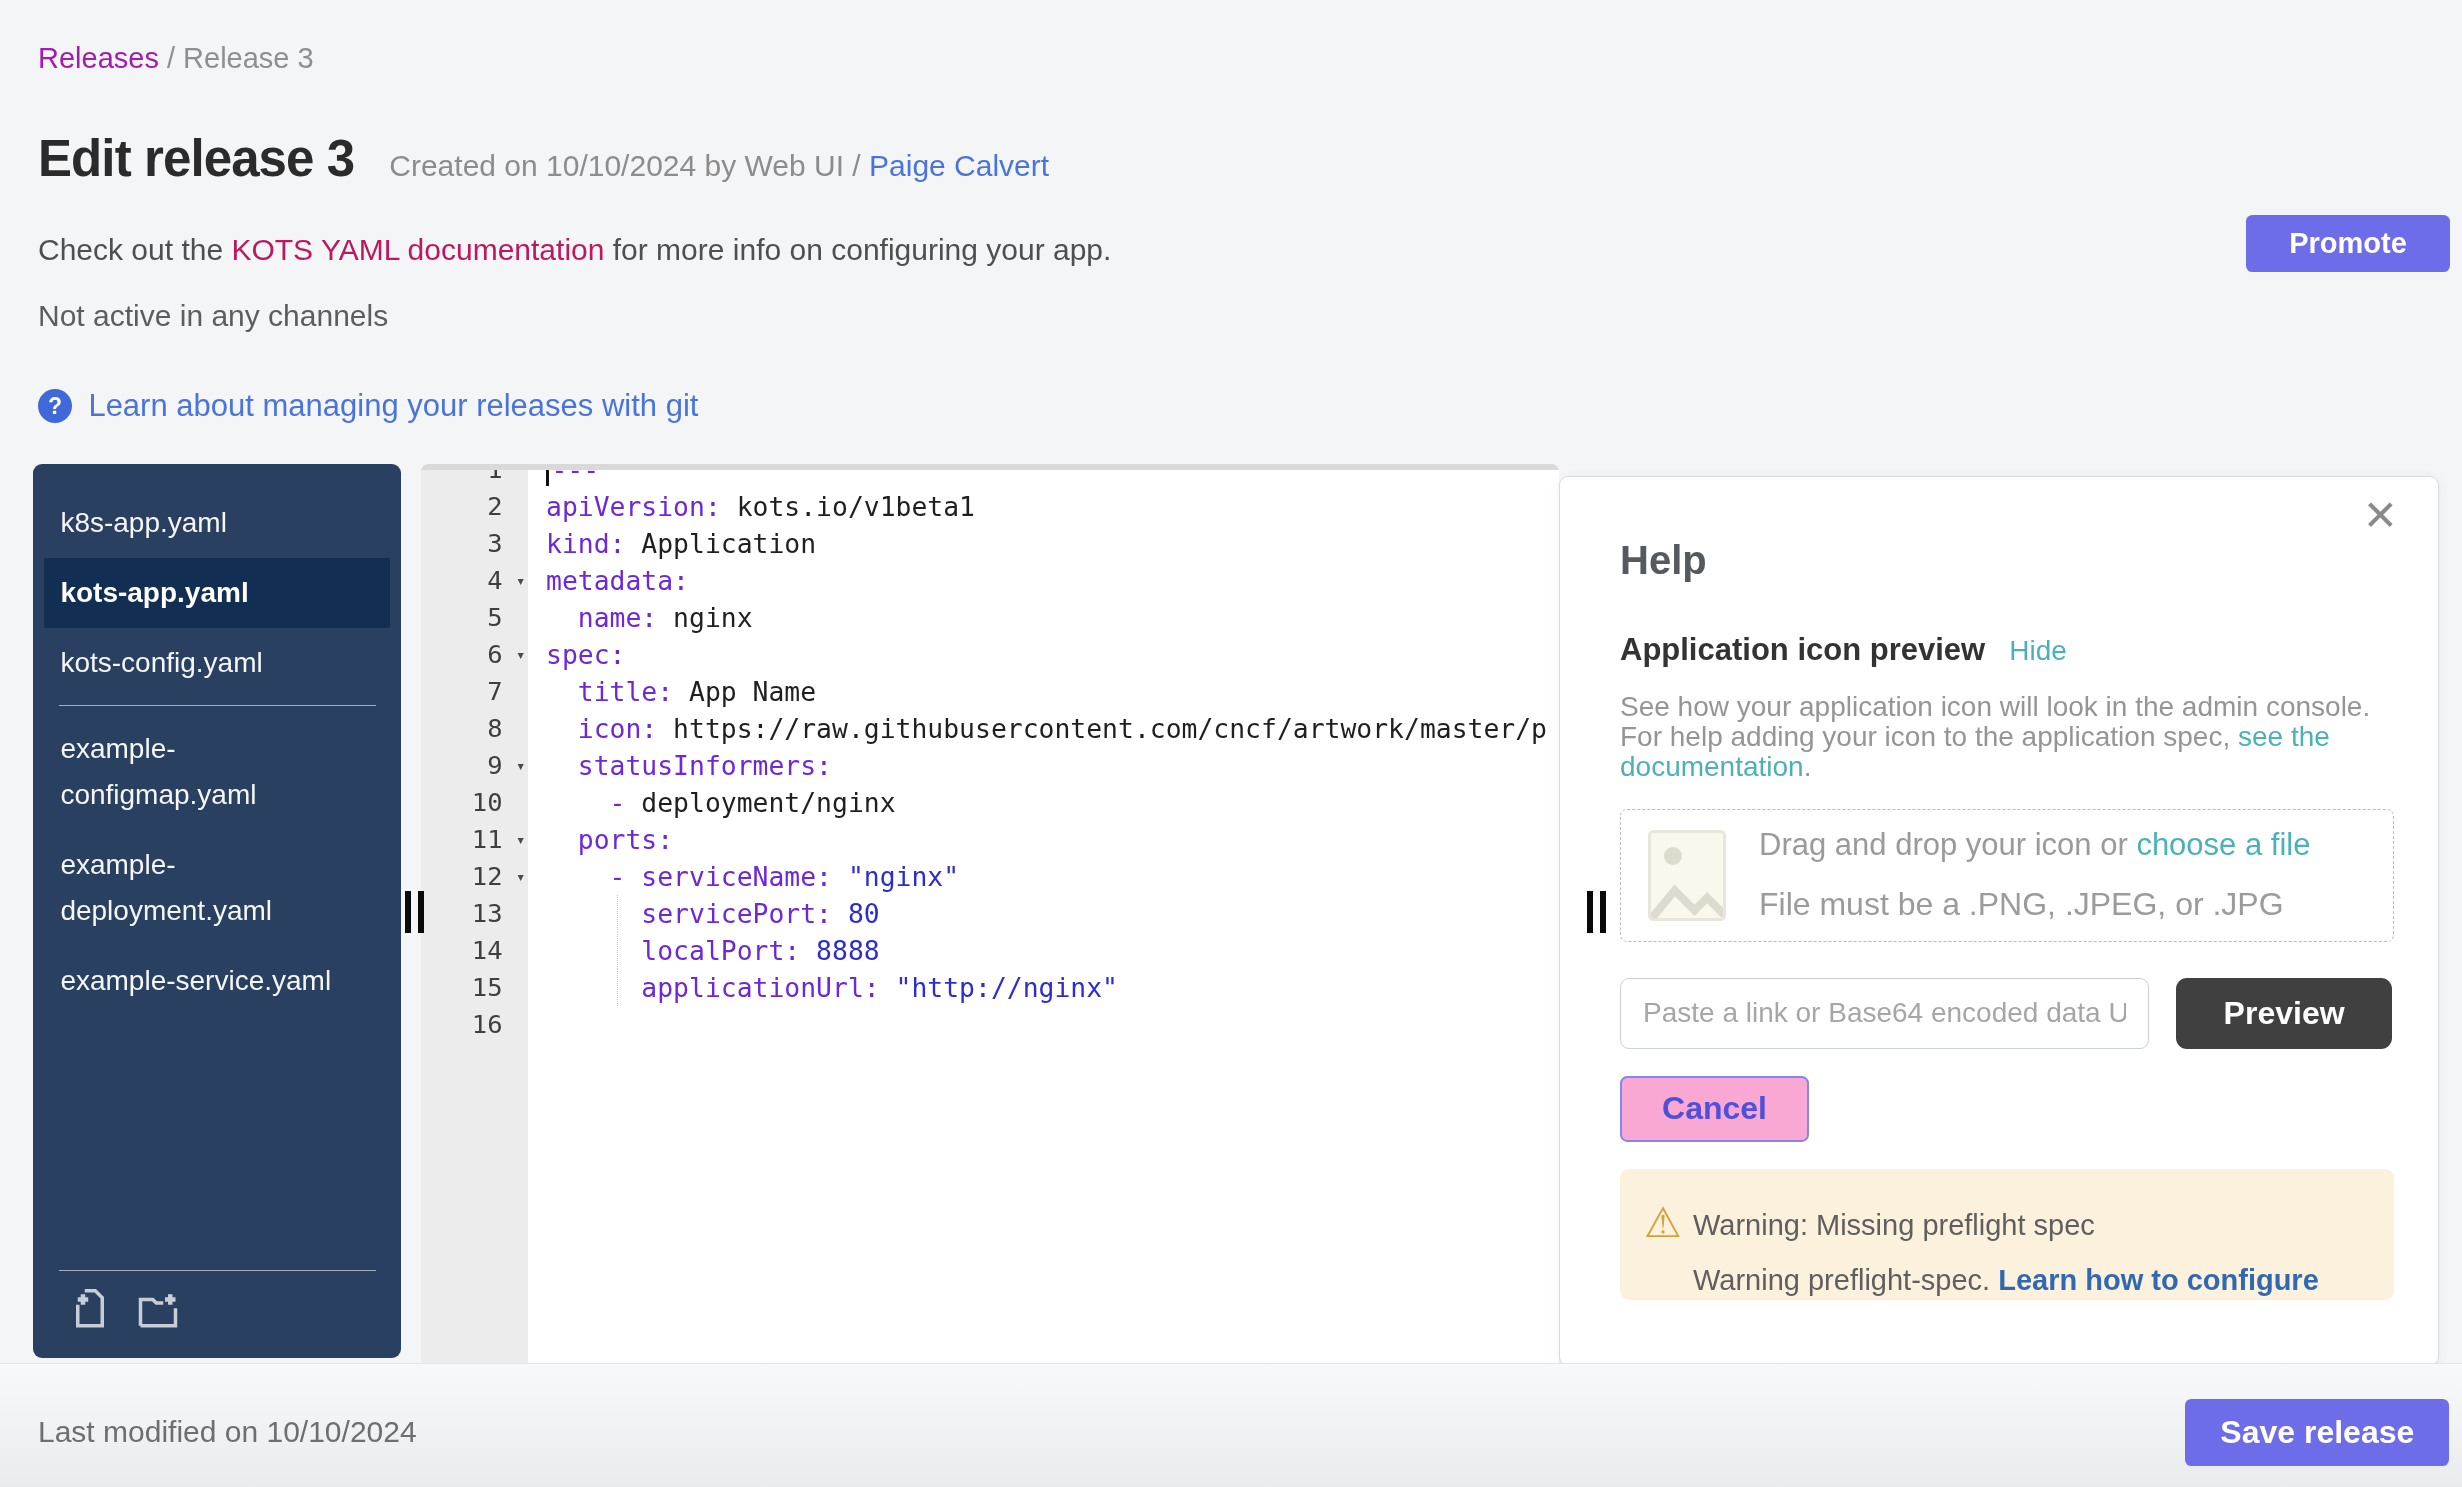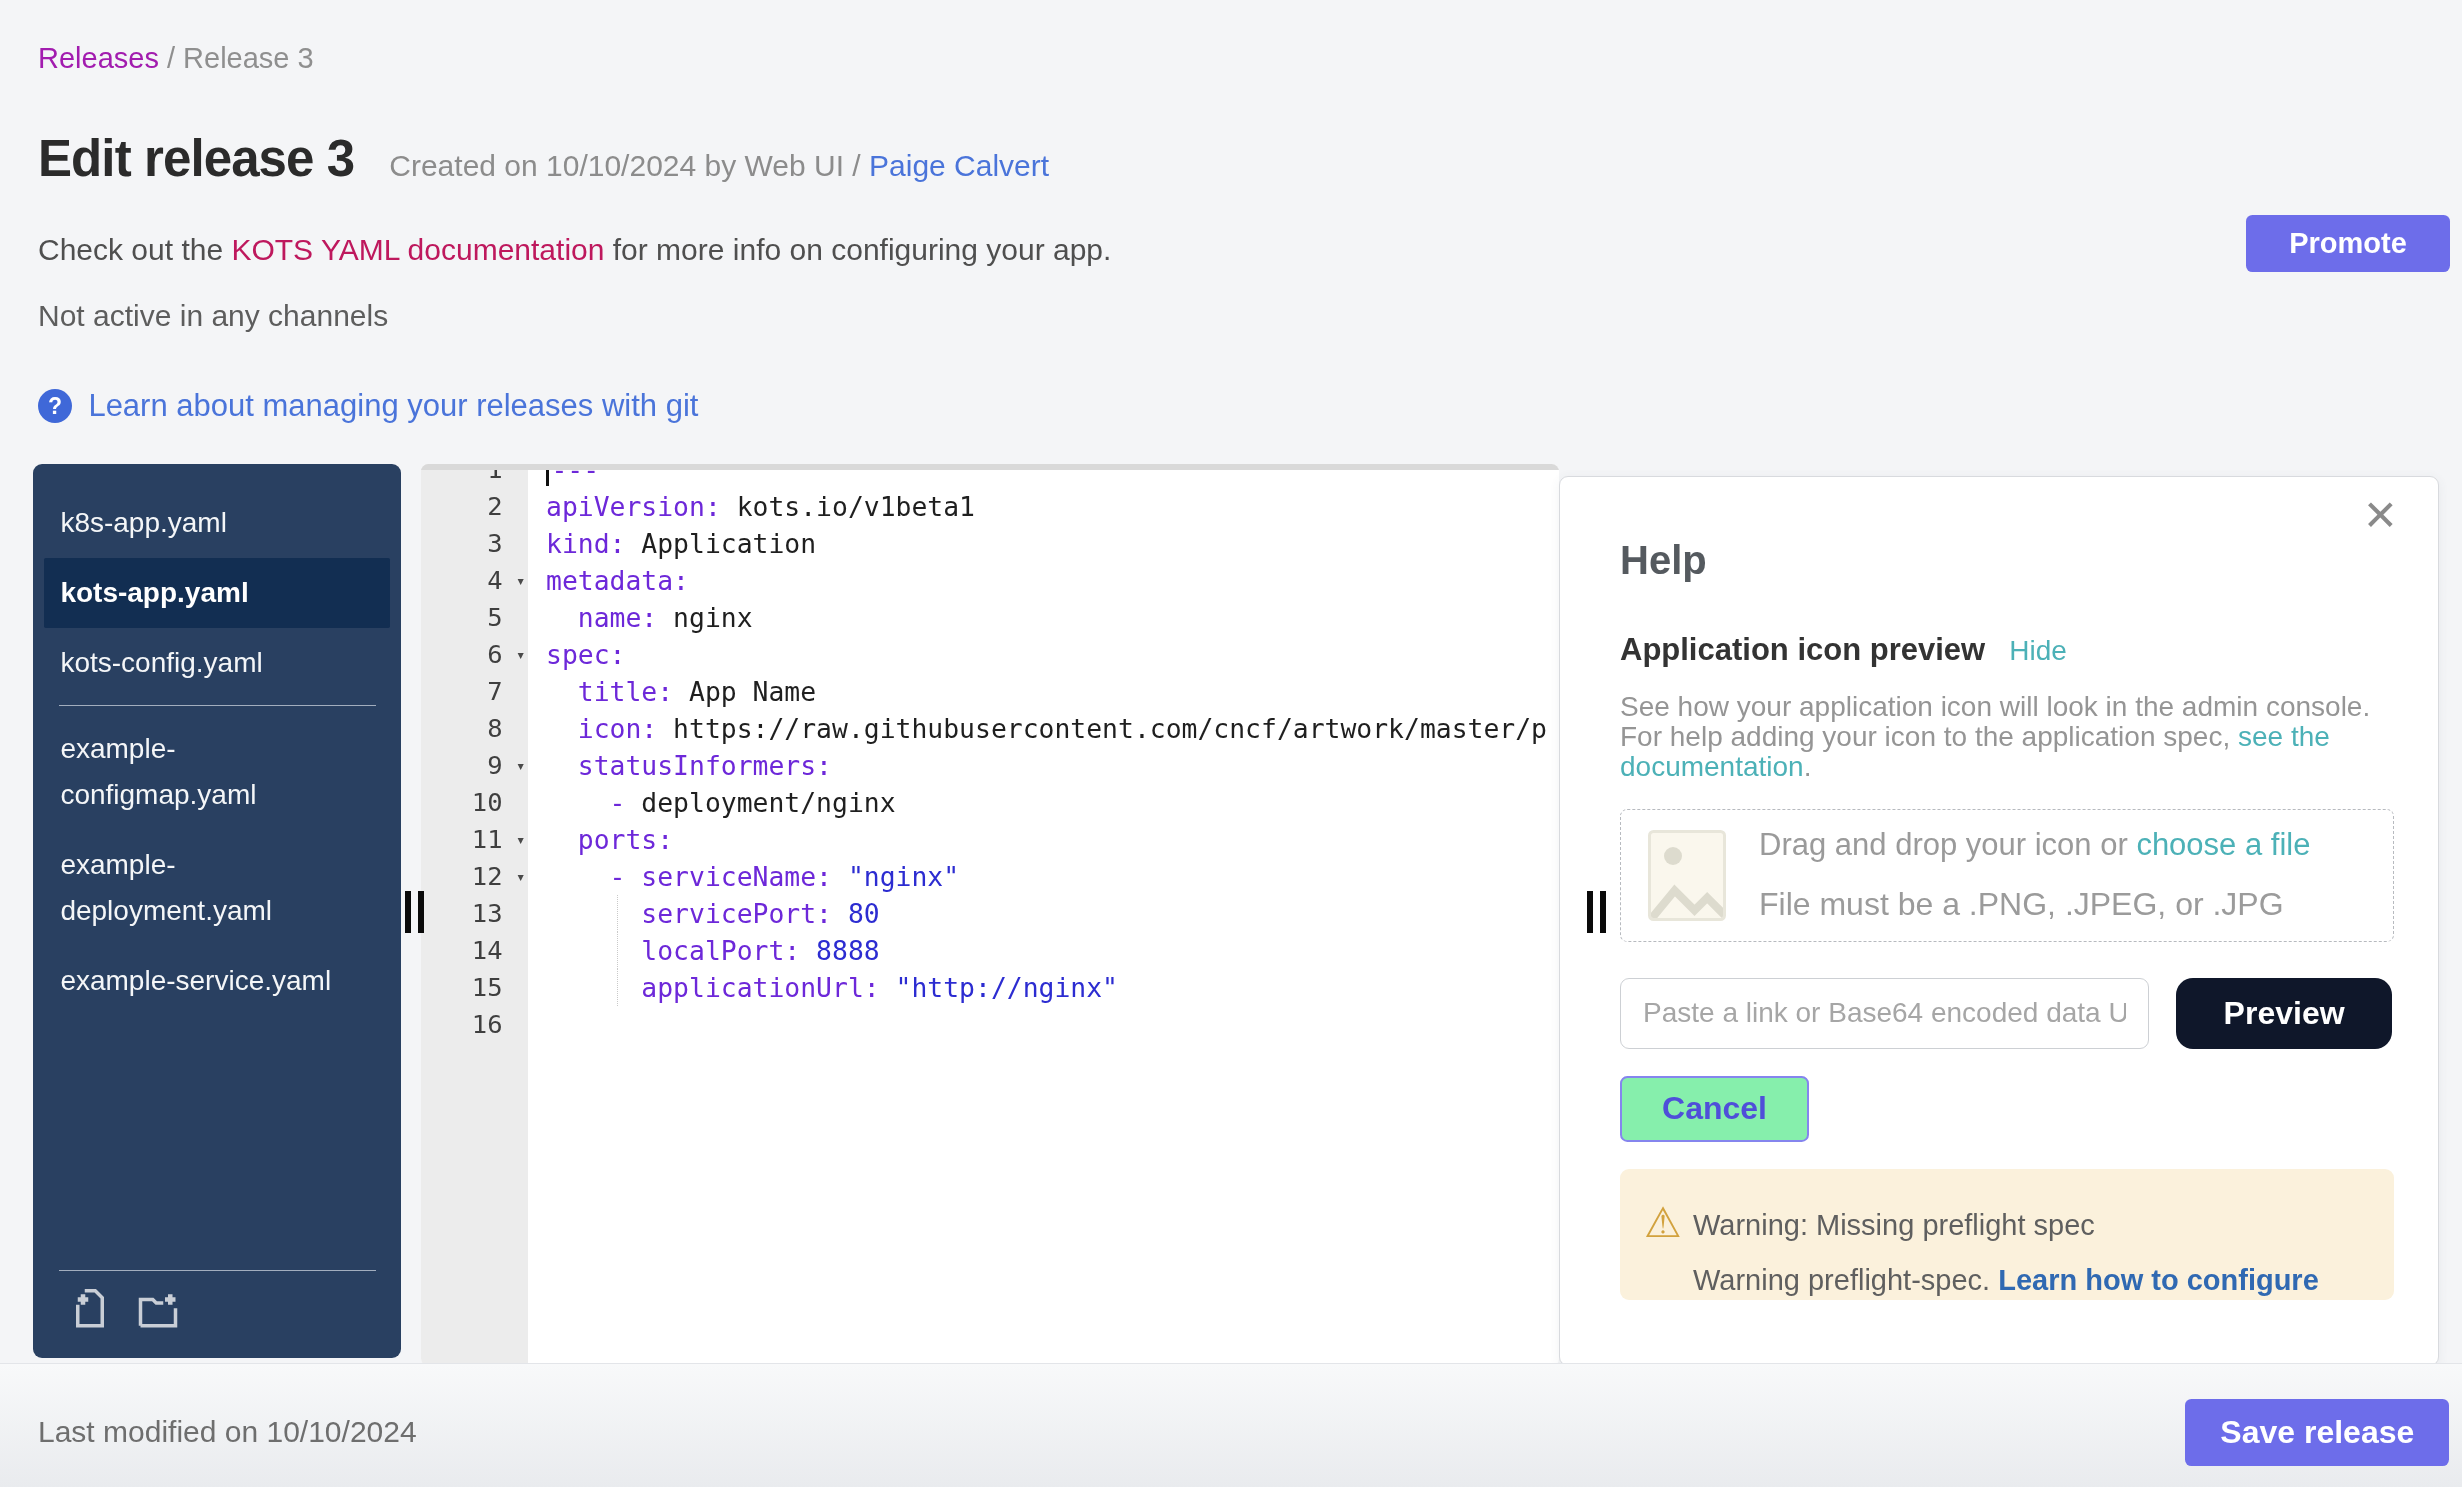--- a/index.html
+++ b/index.html
@@ -75,23 +75,23 @@
             position:relative; overflow:hidden; flex:0 0 78px; }
   .img-ph .dot { position:absolute; left:12.7px; top:14.6px; width:18px; height:18px; border-radius:50%; background:#dddbce; }
   .img-ph svg { position:absolute; left:-3.6px; bottom:-5.5px; }
   .drop-text { margin-left:33px; }
   .drop-line1 { font-size:31px; color:#9a9a9a; }
   .drop-line2 { font-size:32px; color:#9b9b9b; margin-top:23px; }
   .icon-input-row { margin-top:36px; display:flex; gap:27px; }
   .icon-input { width:532px; height:71px; border:1.8px solid #cdd0d4; border-radius:9px; padding:0 22px;
                 font-size:28px; color:#444; font-family:"Liberation Sans", sans-serif; }
   .icon-input::placeholder { color:#a6a6a6; }
-  .btn-preview { width:217px; height:71px; background:#0f172a; color:#fff; font-weight:bold; font-size:32px;
-                 border:none; border-radius:17px; cursor:default; }
-  .btn-cancel { margin-top:27px; width:189px; height:66px; background:#86efac; border:2.7px solid #8585ee;
+  .btn-preview { width:217px; height:71px; background:#404040; color:#fff; font-weight:bold; font-size:32px;
+                 border:none; border-radius:11px; cursor:default; }
+  .btn-cancel { margin-top:27px; width:189px; height:66px; background:#f9a8d4; border:2.7px solid #8585ee;
                 border-radius:7.3px; color:#4f4fd9; font-weight:bold; font-size:32px; cursor:pointer; }
   .warning-box { margin-top:27px; width:774px; height:131px; background:#fbf1dc; border-radius:9px;
                  position:relative; overflow:hidden; }
   .warn-icon { position:absolute; left:24px; top:33px; font-size:42px; color:#d2a23e; line-height:1; }
   .warn-l1 { position:absolute; left:73px; top:40px; font-size:29px; color:#5f5f5f; }
   .warn-l2 { position:absolute; left:73px; top:95px; font-size:29px; color:#5f5f5f; }
   .warn-l2 .lnk { color:#3069b2; font-weight:bold; cursor:pointer;text-align:right; }
 
   
   .footer-bar { position:absolute; left:0; top:1363px; width:2462px; height:125px;

